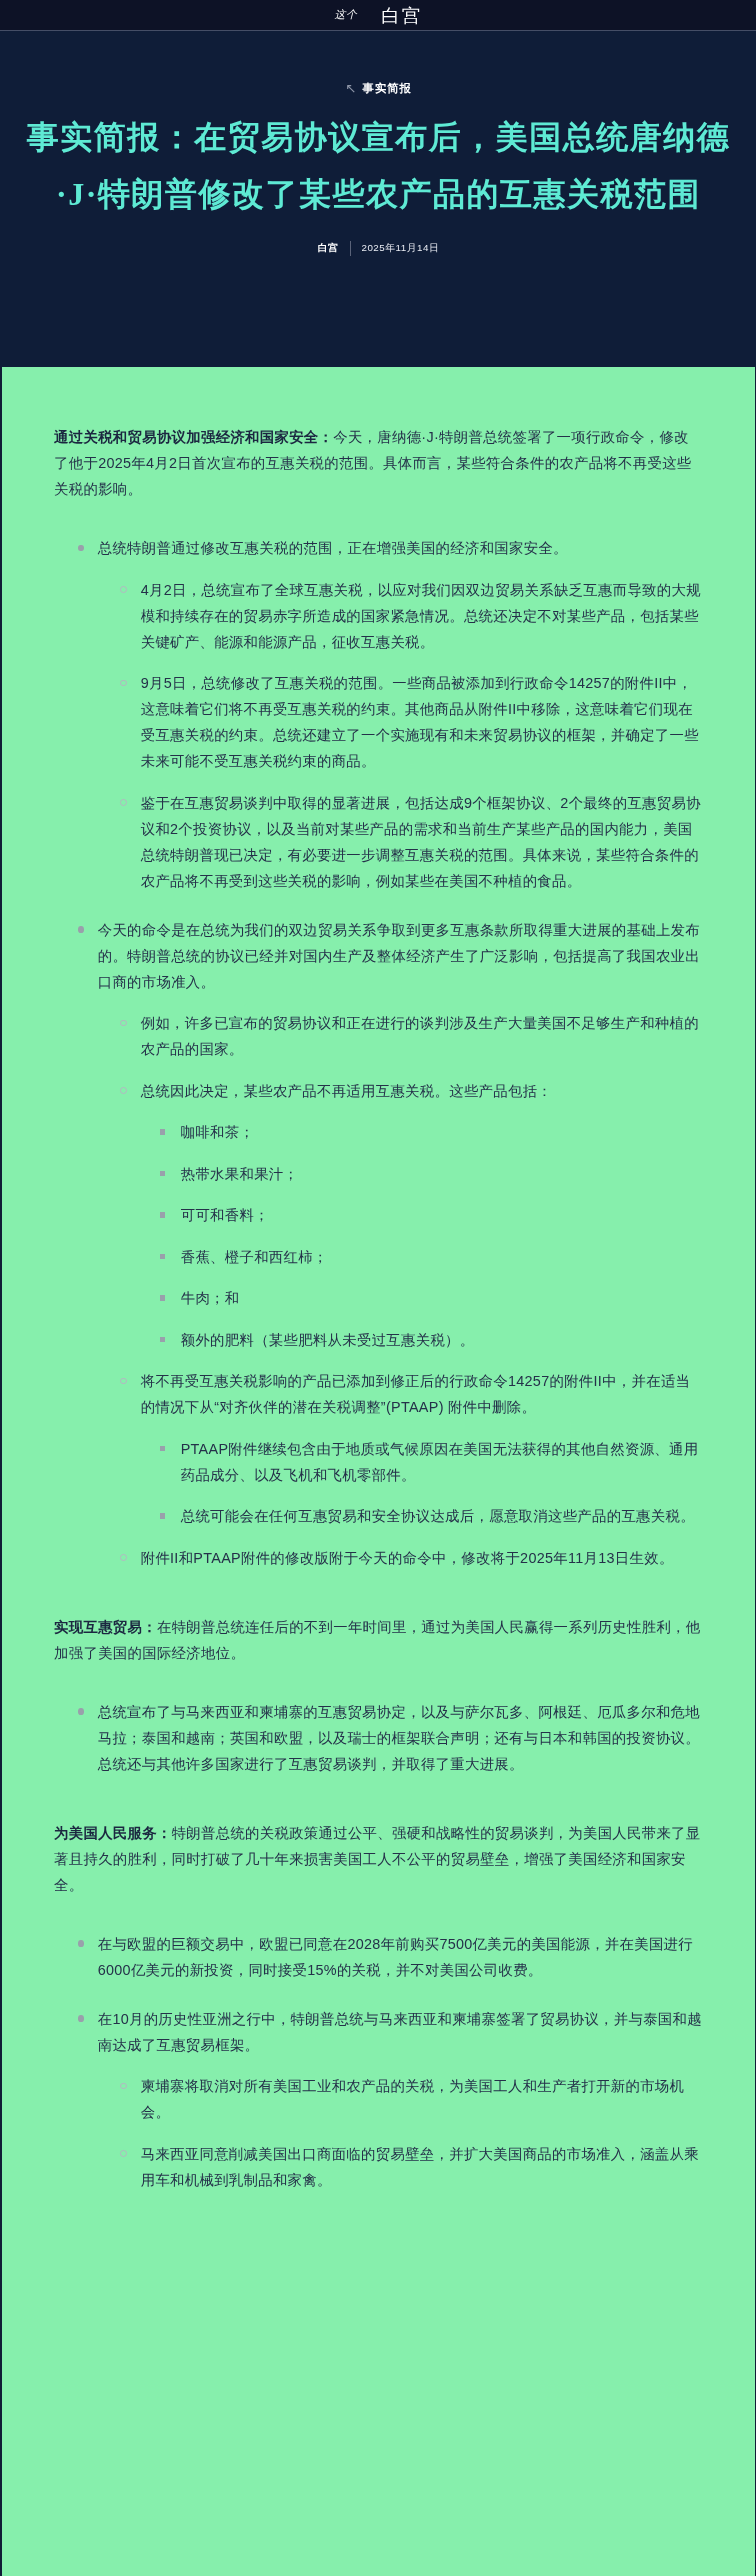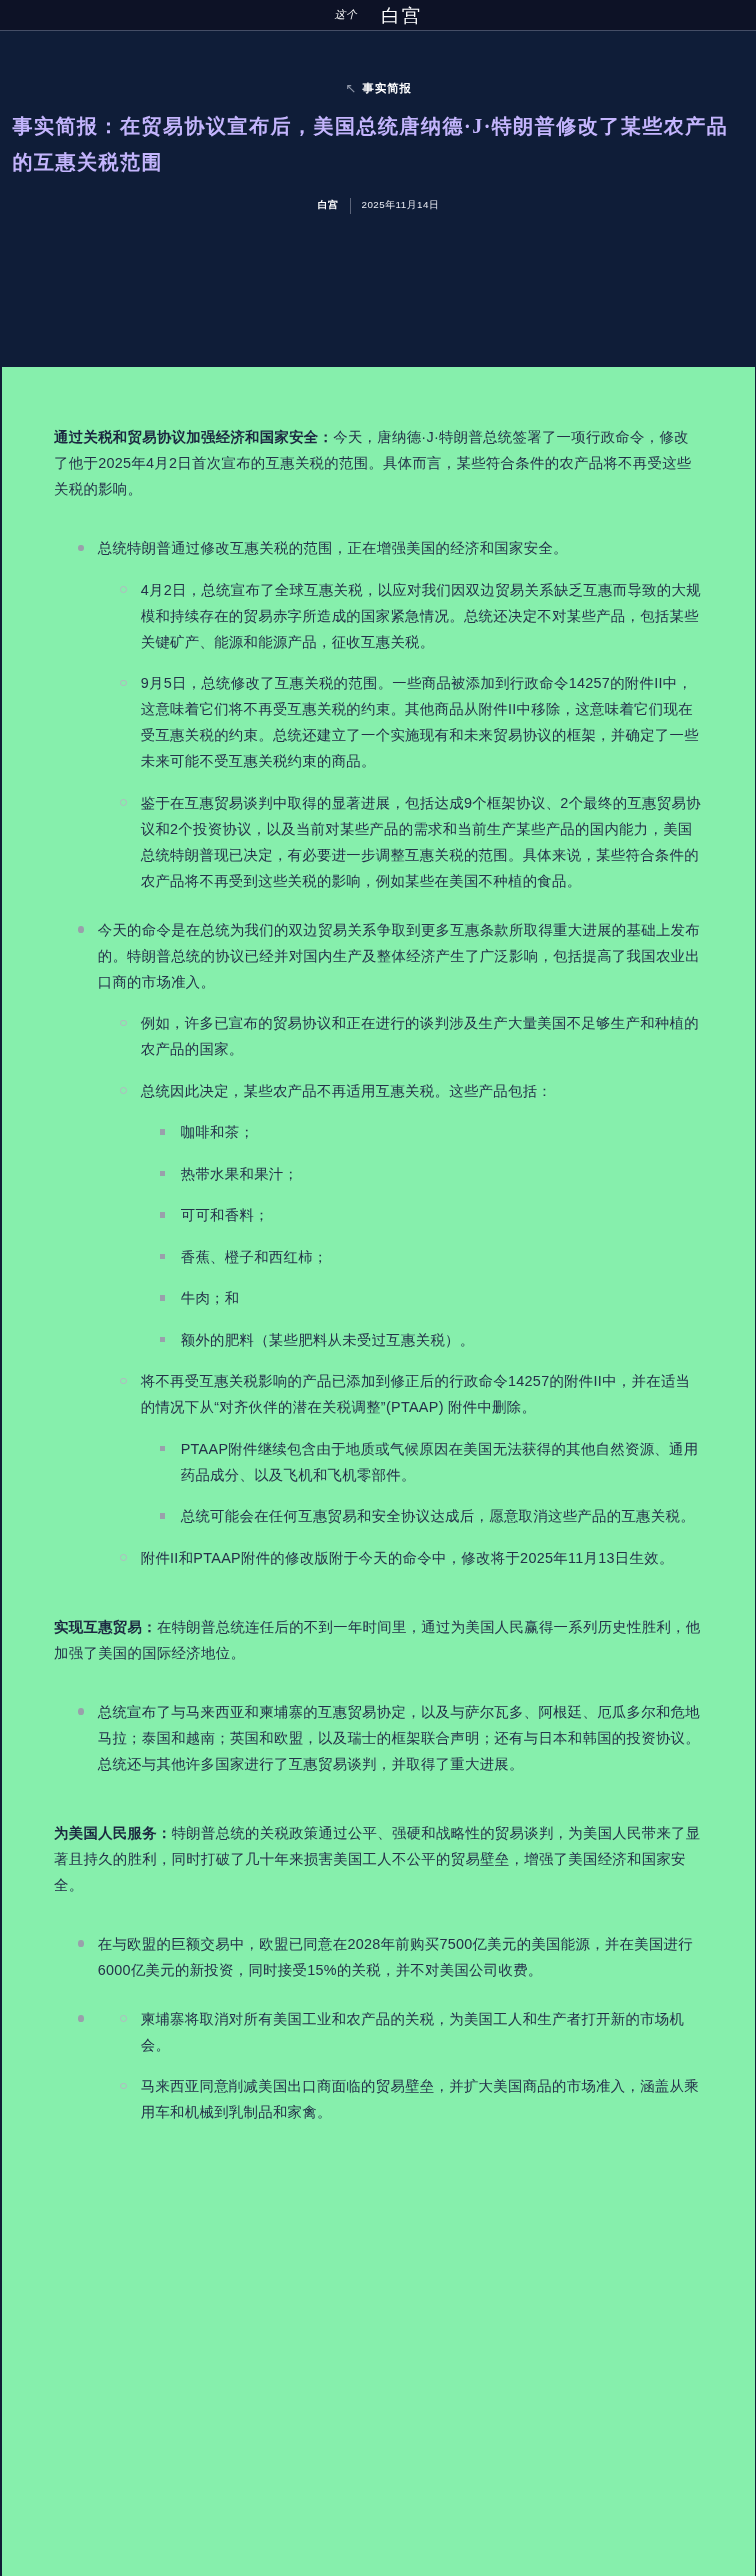--- a/index.html
+++ b/index.html
@@ -36,23 +36,24 @@
   .breadcrumb{
     margin-top:50px;
     display:flex;align-items:center;gap:6.2px;
     cursor:pointer;
   }
   .breadcrumb .arrow{color:#8d95a7;font-size:13.4px;line-height:1;}
   .breadcrumb .crumb-label{color:#fff;font-size:11.3px;font-weight:bold;letter-spacing:1px;}
   .hero-title{
     margin:13.4px auto 0;
     max-width:732px;
-    color:#c4b5fd;
+    text-align:center;
+    color:#5eead4;
     font-family:"Liberation Serif","DejaVu Serif",serif;
-    font-size:20px;font-weight:600;
+    font-size:32px;font-weight:600;
     line-height:1.78;letter-spacing:1.5px;
   }
   .hero-meta{
     margin-top:17.5px;
     display:flex;align-items:center;gap:11.3px;
   }
   .meta-source{color:#fff;font-size:9.8px;font-weight:bold;letter-spacing:0.5px;}
   .meta-divider{width:0.5px;height:15.5px;background:#5a6379;}
   .meta-date{color:#e9ecf3;font-size:9.8px;letter-spacing:0.5px;}
 
@@ -199,21 +200,21 @@
       <div class="li lv3"><span class="marker"></span><span class="li-text">牛肉；和</span></div>
       <div class="li lv3"><span class="marker"></span><span class="li-text">额外的肥料（某些肥料从未受过互惠关税）。</span></div>
       <div class="li lv2"><span class="marker"></span><span class="li-text">将不再受互惠关税影响的产品已添加到修正后的行政命令14257的附件II中，并在适当的情况下从“对齐伙伴的潜在关税调整”(PTAAP) 附件中删除。</span></div>
       <div class="li lv3"><span class="marker"></span><span class="li-text">PTAAP附件继续包含由于地质或气候原因在美国无法获得的其他自然资源、通用药品成分、以及飞机和飞机零部件。</span></div>
       <div class="li lv3"><span class="marker"></span><span class="li-text">总统可能会在任何互惠贸易和安全协议达成后，愿意取消这些产品的互惠关税。</span></div>
       <div class="li lv2"><span class="marker"></span><span class="li-text">附件II和PTAAP附件的修改版附于今天的命令中，修改将于2025年11月13日生效。</span></div>
       <p class="para"><strong>实现互惠贸易：</strong>在特朗普总统连任后的不到一年时间里，通过为美国人民赢得一系列历史性胜利，他加强了美国的国际经济地位。</p>
       <div class="li lv1"><span class="marker"></span><span class="li-text">总统宣布了与马来西亚和柬埔寨的互惠贸易协定，以及与萨尔瓦多、阿根廷、厄瓜多尔和危地马拉；泰国和越南；英国和欧盟，以及瑞士的框架联合声明；还有与日本和韩国的投资协议。总统还与其他许多国家进行了互惠贸易谈判，并取得了重大进展。</span></div>
       <p class="para"><strong>为美国人民服务：</strong>特朗普总统的关税政策通过公平、强硬和战略性的贸易谈判，为美国人民带来了显著且持久的胜利，同时打破了几十年来损害美国工人不公平的贸易壁垒，增强了美国经济和国家安全。</p>
       <div class="li lv1"><span class="marker"></span><span class="li-text">在与欧盟的巨额交易中，欧盟已同意在2028年前购买7500亿美元的美国能源，并在美国进行6000亿美元的新投资，同时接受15%的关税，并不对美国公司收费。</span></div>
-      <div class="li lv1"><span class="marker"></span></div>
+      <div class="li lv1"><span class="marker"></span><span class="li-text">在10月的历史性亚洲之行中，特朗普总统与马来西亚和柬埔寨签署了贸易协议，并与泰国和越南达成了互惠贸易框架。</span></div>
       <div class="li lv2"><span class="marker"></span><span class="li-text">柬埔寨将取消对所有美国工业和农产品的关税，为美国工人和生产者打开新的市场机会。</span></div>
       <div class="li lv2"><span class="marker"></span><span class="li-text">马来西亚同意削减美国出口商面临的贸易壁垒，并扩大美国商品的市场准入，涵盖从乘用车和机械到乳制品和家禽。</span></div>
     </article>
 
   <div class="banner">
     <div class="banner-photo"></div>
     <div class="banner-logo">
       
     </div>
   </div>

